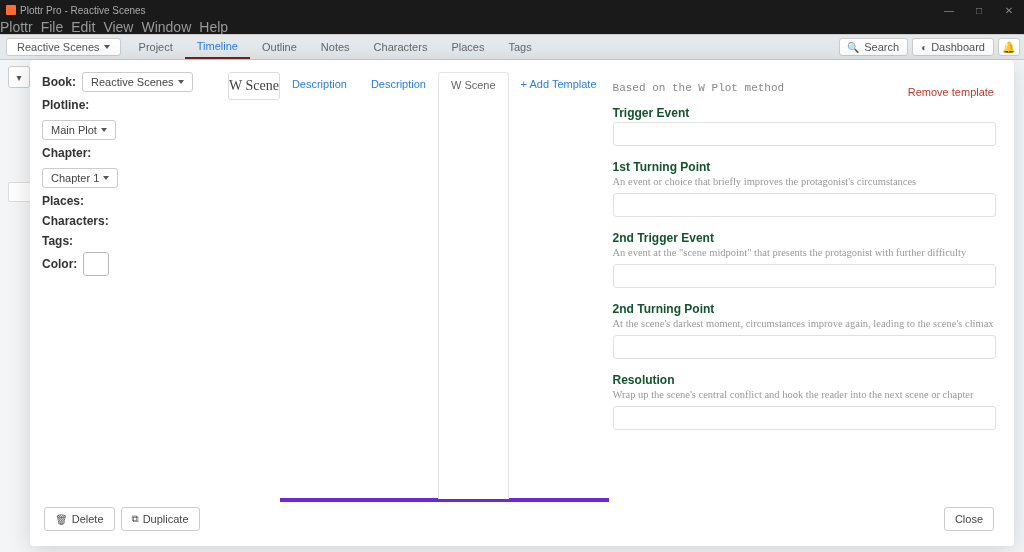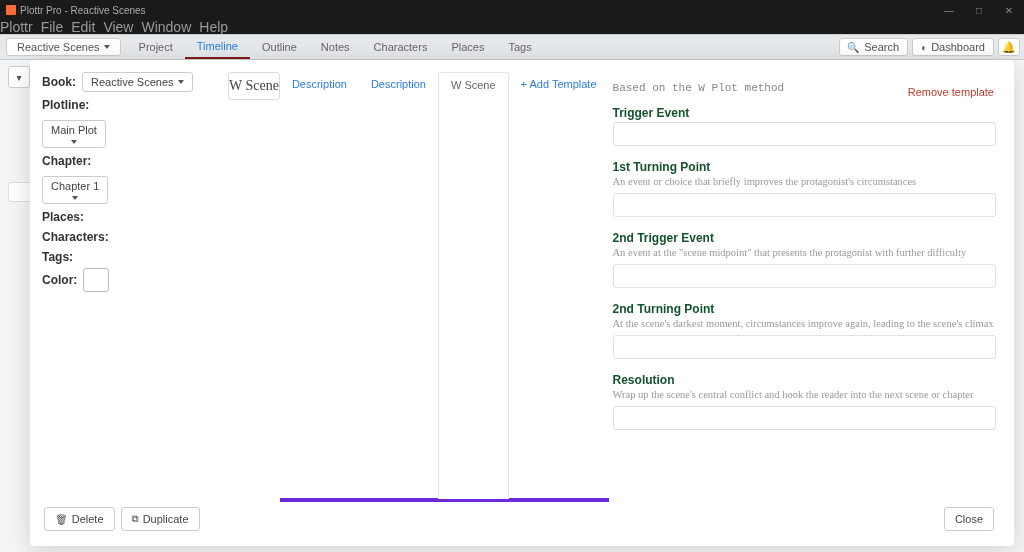--- a/index.html
+++ b/index.html
@@ -35,21 +35,21 @@
 
   
   .modal { position: absolute; top: 0; left: 30px; right: 10px; bottom: 6px; background: #fff; border-radius: 4px; box-shadow: 0 4px 24px rgba(0,0,0,0.15); display: flex; flex-direction: column; }
   .modal-body { flex: 1; display: flex; padding: 12px 14px 0 12px; overflow: hidden; }
 
   
   .sidebar { width: 186px; font-size: 12px; color: #333; }
   .sb-row { margin-bottom: 6px; display:flex; align-items:center; gap:6px; }
   .sb-row label { font-weight: bold; }
   .sb-drop { display: inline-flex; align-items: center; gap: 4px; padding: 3px 8px; border: 1px solid #ccc; border-radius: 3px; font-size: 11px; color: #444; }
-  .sb-drop.small { margin-top:4px; font-size:11px;flex-direction:column; }
+  .sb-drop.small { margin-top:4px; font-size:11px; }
   .sb-heading { font-weight: bold; margin-top: 6px; margin-bottom: 4px; }
   .color-swatch { width: 26px; height: 24px; border: 1px solid #bbb; border-radius: 3px; background: #fff; display:inline-block; }
 
   
   .mainpane { flex: 1; display: flex; flex-direction: row; overflow: hidden; }
   .title-input { border: 1px solid #ddd; border-radius: 3px; height: 28px; display:flex; align-items:center; justify-content:center; color:#444; font-family: Georgia, serif; font-size: 14px; margin-bottom: 8px; }
   .tabs { display: flex; border-bottom: 4px solid #6d28d9; font-size: 11px; }
   .tabs div { padding: 6px 12px; color: #2b7de0; cursor: pointer; }
   .tabs div.active-tab { color: #666; border: 1px solid #e4e4e4; border-bottom: 1px solid #fff; border-radius: 3px 3px 0 0; margin-bottom: -1px; background:#fff; }
   .tab-content { flex: 1; padding: 10px 4px; overflow-y: auto; position: relative; }

